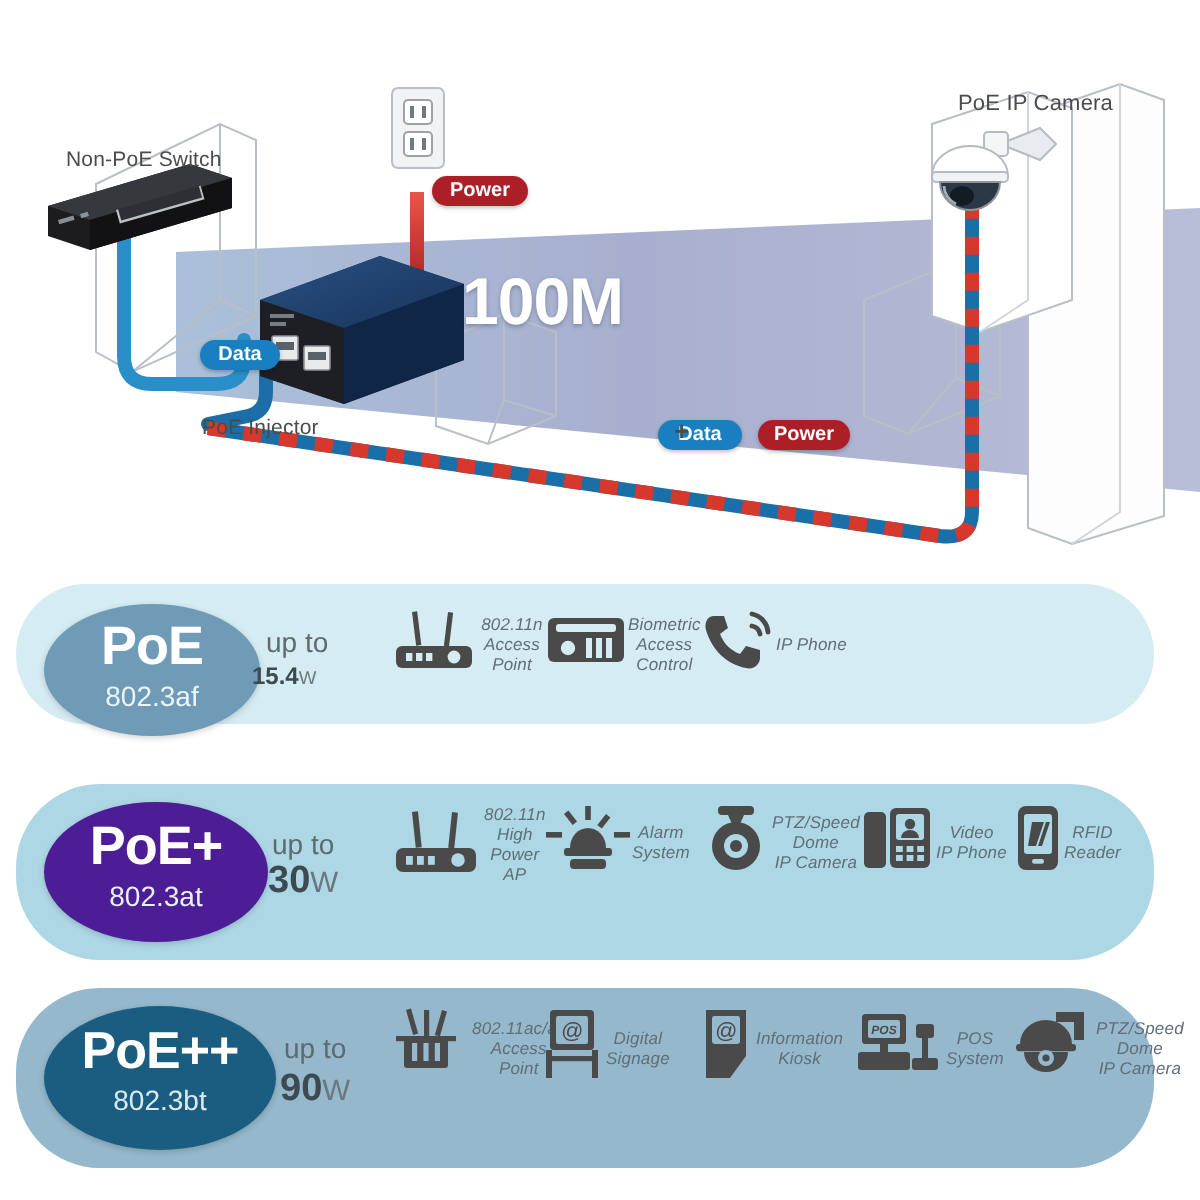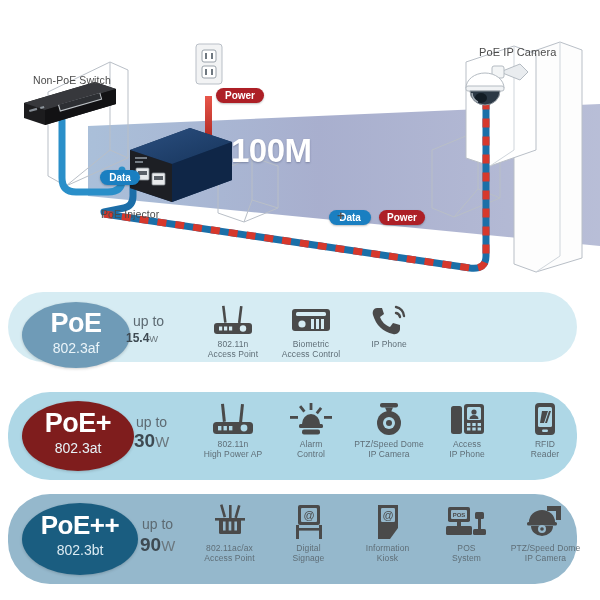--- a/index.html
+++ b/index.html
@@ -90,22 +90,23 @@
     font-weight:bold;
   }
   .watt .wunit{font-weight:normal;color:#6b777e;font-size:.78em;}
 
   .items{
     position:absolute;
     display:flex;
     align-items:flex-start;
   }
   .item{
-    display:flex;flex-direction:column;align-items:center;
+    display:flex;align-items:center;
     text-align:center;
+    font-style:italic;
   }
   .item .glyph{
     display:flex;align-items:flex-end;justify-content:center;
     margin-bottom:3px;
   }
   .item .cap{
     color:#5f6e77;
     font-size:8.5px;
     line-height:10px;
     letter-spacing:.1px;
@@ -117,21 +118,21 @@
   #bar1 .badge{top:10px;width:108px;height:66px;background:#6f9bb7;padding-top:8px;box-sizing:border-box;}
   #bar1 .b-main{font-size:27px;letter-spacing:-.5px;}
   #bar1 .b-sub{font-size:14px;margin-top:4px;color:#eaf4f9;}
   #bar1 .upto{left:125px;top:22px;}
   #bar1 .watt{left:118px;top:40px;font-size:12px;}
   #bar1 .items{left:186px;top:12px;}
   #bar1 .item{width:78px;}
   #bar1 .glyph{height:32px;}
 
   #bar2{top:392px;height:88px;background:#aed7e6;}
-  #bar2 .badge{top:9px;width:112px;height:70px;background:#7f1d1d;padding-top:9px;box-sizing:border-box;}
+  #bar2 .badge{top:9px;width:112px;height:70px;background:#4c1d95;padding-top:9px;box-sizing:border-box;}
   #bar2 .b-main{font-size:27px;letter-spacing:-.5px;}
   #bar2 .b-sub{font-size:14px;margin-top:4px;color:#e7f3f8;}
   #bar2 .upto{left:128px;top:23px;}
   #bar2 .watt{left:126px;top:39px;font-size:19px;}
   #bar2 .items{left:186px;top:10px;}
   #bar2 .item{width:78px;}
   #bar2 .glyph{height:34px;}
 
   #bar3{top:494px;height:90px;background:#95b8cc;}
   #bar3 .badge{top:9px;width:116px;height:72px;background:#1a5d80;padding-top:9px;box-sizing:border-box;}
@@ -363,21 +364,21 @@
             <rect x="10" y="22" width="24" height="4" rx="1.5" fill="#4a4a4a"></rect>
             <rect x="13" y="27.5" width="18" height="5" rx="2" fill="#4a4a4a"></rect>
             <rect x="20.6" y="1" width="2.8" height="7" fill="#4a4a4a"></rect>
             <rect x="10" y="5" width="2.8" height="7" fill="#4a4a4a" transform="rotate(-38 10 5)"></rect>
             <rect x="31" y="5" width="2.8" height="7" fill="#4a4a4a" transform="rotate(38 31 5)"></rect>
             <rect x="1" y="14" width="8" height="2.8" fill="#4a4a4a"></rect>
             <rect x="35" y="14" width="8" height="2.8" fill="#4a4a4a"></rect>
           </svg>
         </span>
         <span class="cap">Alarm
-Control</span>
+System</span>
       </div>
 
       <div class="item">
         <span class="glyph">
           <svg class="ic" width="36" height="34" viewBox="0 0 36 34">
             <rect x="9" y="1" width="18" height="4.5" rx="2" fill="#4a4a4a"></rect>
             <path d="M14,5.5 L22,5.5 L20,10 L16,10 Z" fill="#4a4a4a"></path>
             <circle cx="18" cy="21" r="12" fill="#4a4a4a"></circle>
             <circle cx="18" cy="21" r="6" fill="#aed7e6"></circle>
             <circle cx="18" cy="21" r="3" fill="#4a4a4a"></circle>
@@ -398,21 +399,21 @@
             <g fill="#aed7e6">
               <rect x="20" y="21" width="3.4" height="3"></rect>
                 <rect x="25.3" y="21" width="3.4" height="3"></rect>
                 <rect x="30.6" y="21" width="3.4" height="3"></rect>
               <rect x="20" y="25.5" width="3.4" height="3"></rect>
                 <rect x="25.3" y="25.5" width="3.4" height="3"></rect>
                 <rect x="30.6" y="25.5" width="3.4" height="3"></rect>
             </g>
           </svg>
         </span>
-        <span class="cap">Access
+        <span class="cap">Video
 IP Phone</span>
       </div>
 
       <div class="item">
         <span class="glyph">
           <svg class="ic" width="26" height="34" viewBox="0 0 26 34">
             <rect x="3" y="1" width="20" height="32" rx="4" fill="#4a4a4a"></rect>
             <rect x="6" y="5" width="14" height="20" rx="1.5" fill="#aed7e6"></rect>
             <path d="M10,9 L16,9 L12,21 L8,21 Z" fill="#4a4a4a"></path>
             <path d="M17,9 L19,9 L15,21 L13,21 Z" fill="#4a4a4a"></path>

